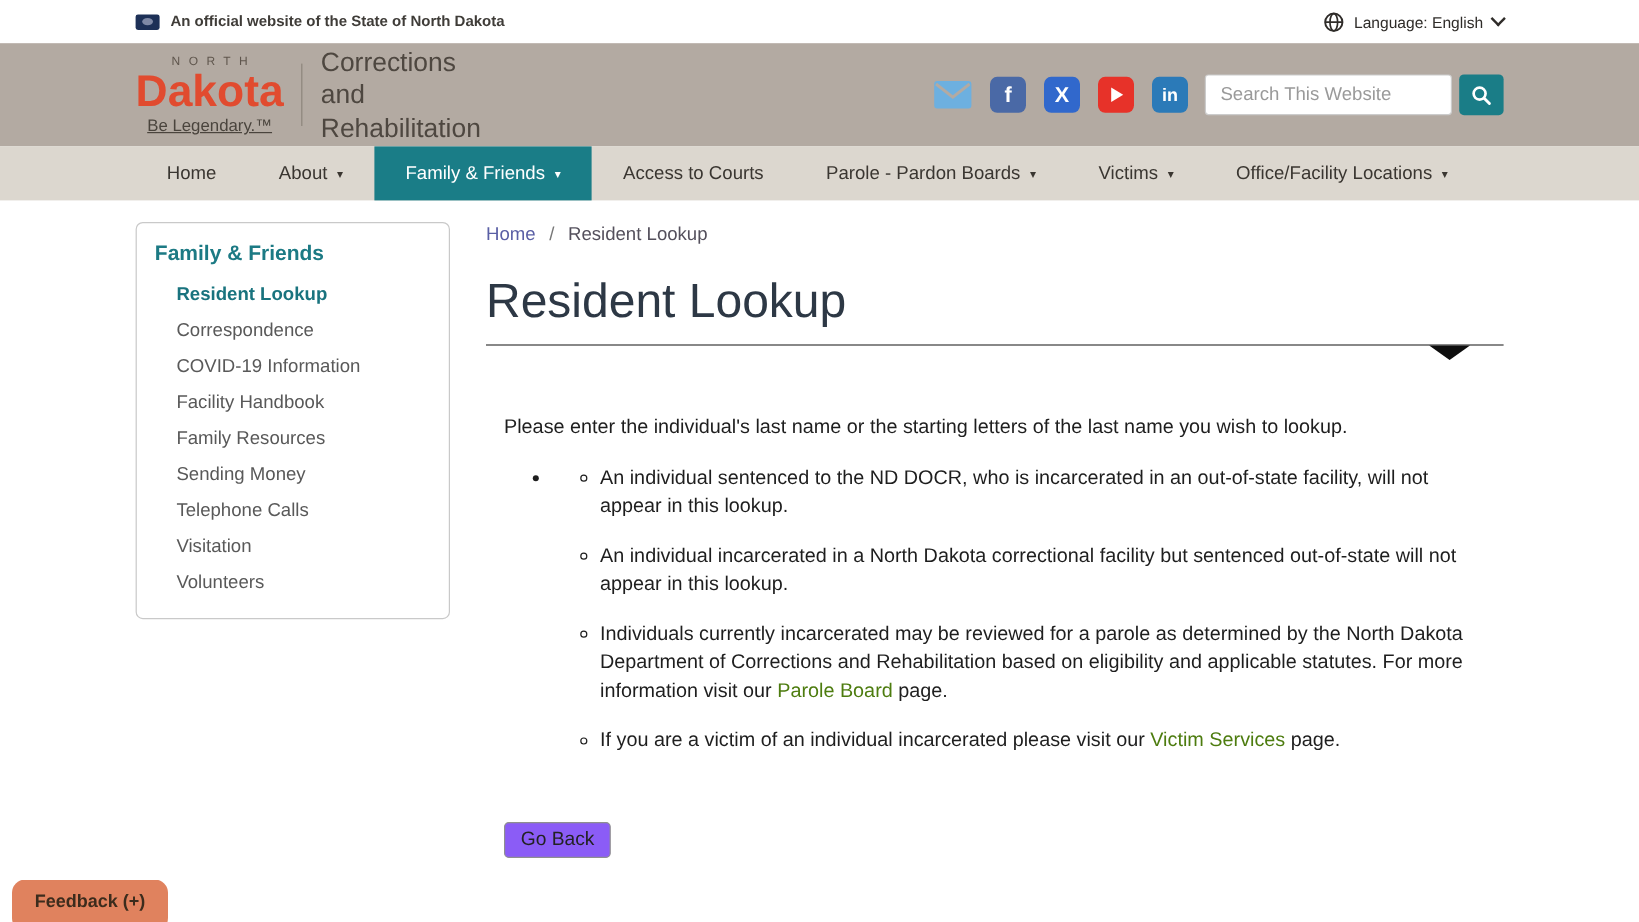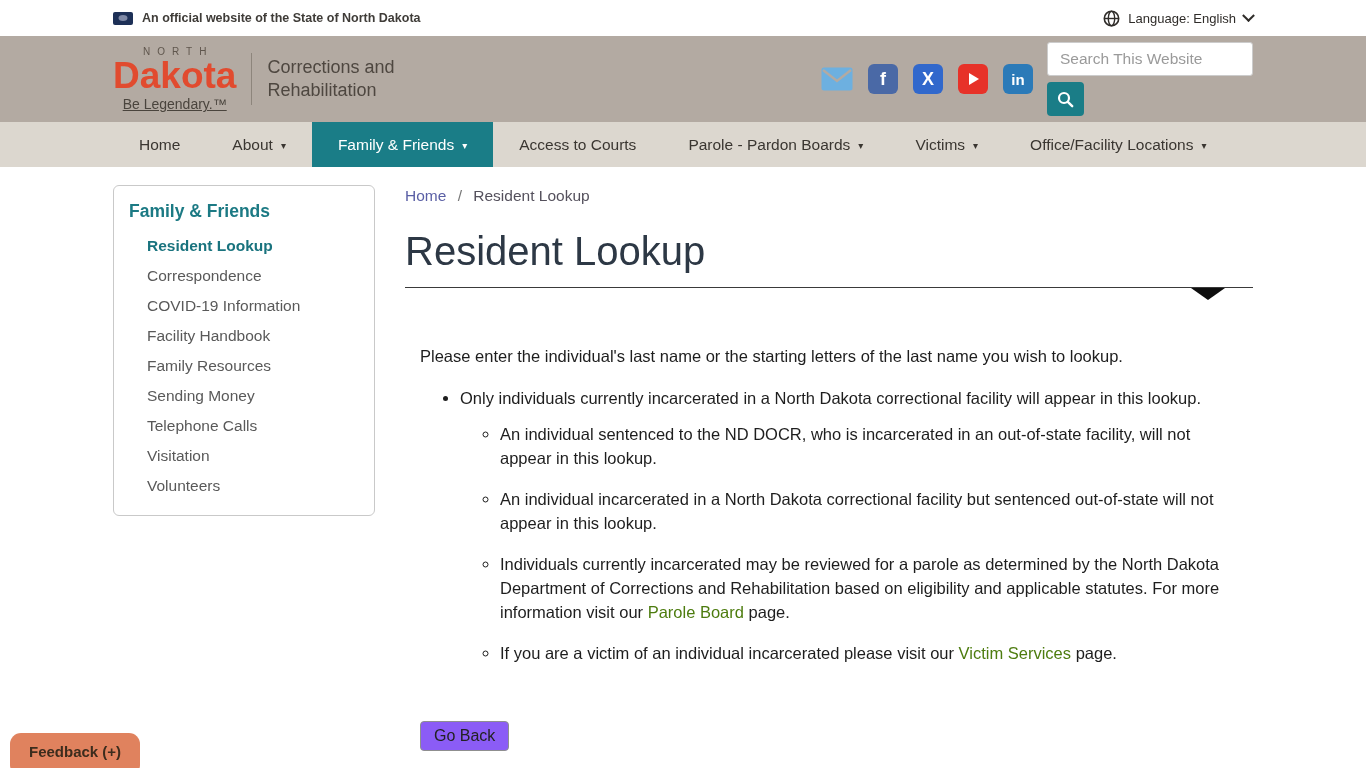--- a/index.html
+++ b/index.html
@@ -21,29 +21,29 @@
 
   
   .site-header { height:86px; background:#b3aaa2; }
   .site-header .container { display:flex; align-items:center; justify-content:space-between; height:100%; }
   .logo { display:flex; align-items:center; gap:15px; cursor:pointer; }
   .logo-left { text-align:center; }
   .logo-north { font-size:10px; letter-spacing:7px; color:#5f564d; margin-left:7px; }
   .logo-dakota { font-size:37px; font-weight:bold; color:#e14b2f; line-height:1.02; }
   .logo-tagline { font-size:14px; color:#4a443d; margin-top:2px;text-decoration:underline; }
   .logo-divider { width:1px; height:52px; background:#8d857c; }
-  .logo-dept { font-size:18px; color:#4e4740; width:136px; line-height:1.25; }
+  .logo-dept { font-size:22px; color:#4e4740; width:136px; line-height:1.25; }
 
   .header-right { display:flex; align-items:center; }
   .social { display:flex; align-items:center; gap:15px; margin-right:14px; }
   .icon-tile { width:30px; height:30px; border-radius:6px; display:flex; align-items:center; justify-content:center;
     color:#fff; font-weight:bold; font-size:18px; cursor:pointer; line-height:1; }
   .icon-plain { width:32px; height:30px; display:flex; align-items:center; justify-content:center; cursor:pointer; }
   .yt-play { width:0; height:0; border-left:10px solid #fff; border-top:6px solid transparent; border-bottom:6px solid transparent; margin-left:2px; }
-  .search-box { display:flex; gap:6px;flex-direction:column; }
+  .search-box { display:flex; gap:6px; }
   .search-input { width:206px; height:34px; border:1px solid #ccc; border-radius:3px; padding:0 12px;
     font-size:15.5px; color:#333; font-family:inherit; outline:none; }
   .search-input::placeholder { color:#9a9a9a; }
   .search-btn { width:37px; height:34px; background:#1a7d87; border:none; border-radius:4px;
     display:flex; align-items:center; justify-content:center; cursor:pointer; }
 
   
   nav { height:45px; background:#dcd7cf; }
   nav .container { display:flex; height:100%; }
   .nav-item { display:flex; align-items:center; gap:8px; padding:0 26px; font-size:15.5px; color:#3a3631;
@@ -200,21 +200,20 @@
 
       <h1>Resident Lookup</h1>
       <div class="title-rule">
         <span class="rule-caret"></span>
       </div>
 
       <div class="body-copy">
         <p>Please enter the individual's last name or the starting letters of the last name you wish to lookup.</p>
         <ul class="lvl1">
           <li>
-            <span>Only individuals currently incarcerated in a North Dakota correctional facility will appear in this lookup.</span>
             <ul class="lvl2" id="sub-bullets">
                 <li>An individual sentenced to the ND DOCR, who is incarcerated in an out-of-state facility, will not appear in this lookup.</li>
                 <li>An individual incarcerated in a North Dakota correctional facility but sentenced out-of-state will not appear in this lookup.</li>
                 <li>Individuals currently incarcerated may be reviewed for a parole as determined by the North Dakota Department of Corrections and Rehabilitation based on eligibility and applicable statutes. For more information visit our <a>Parole Board</a> page.</li>
                 <li>If you are a victim of an individual incarcerated please visit our <a>Victim Services</a> page.</li>
               </ul>
           </li>
         </ul>
       </div>
 

